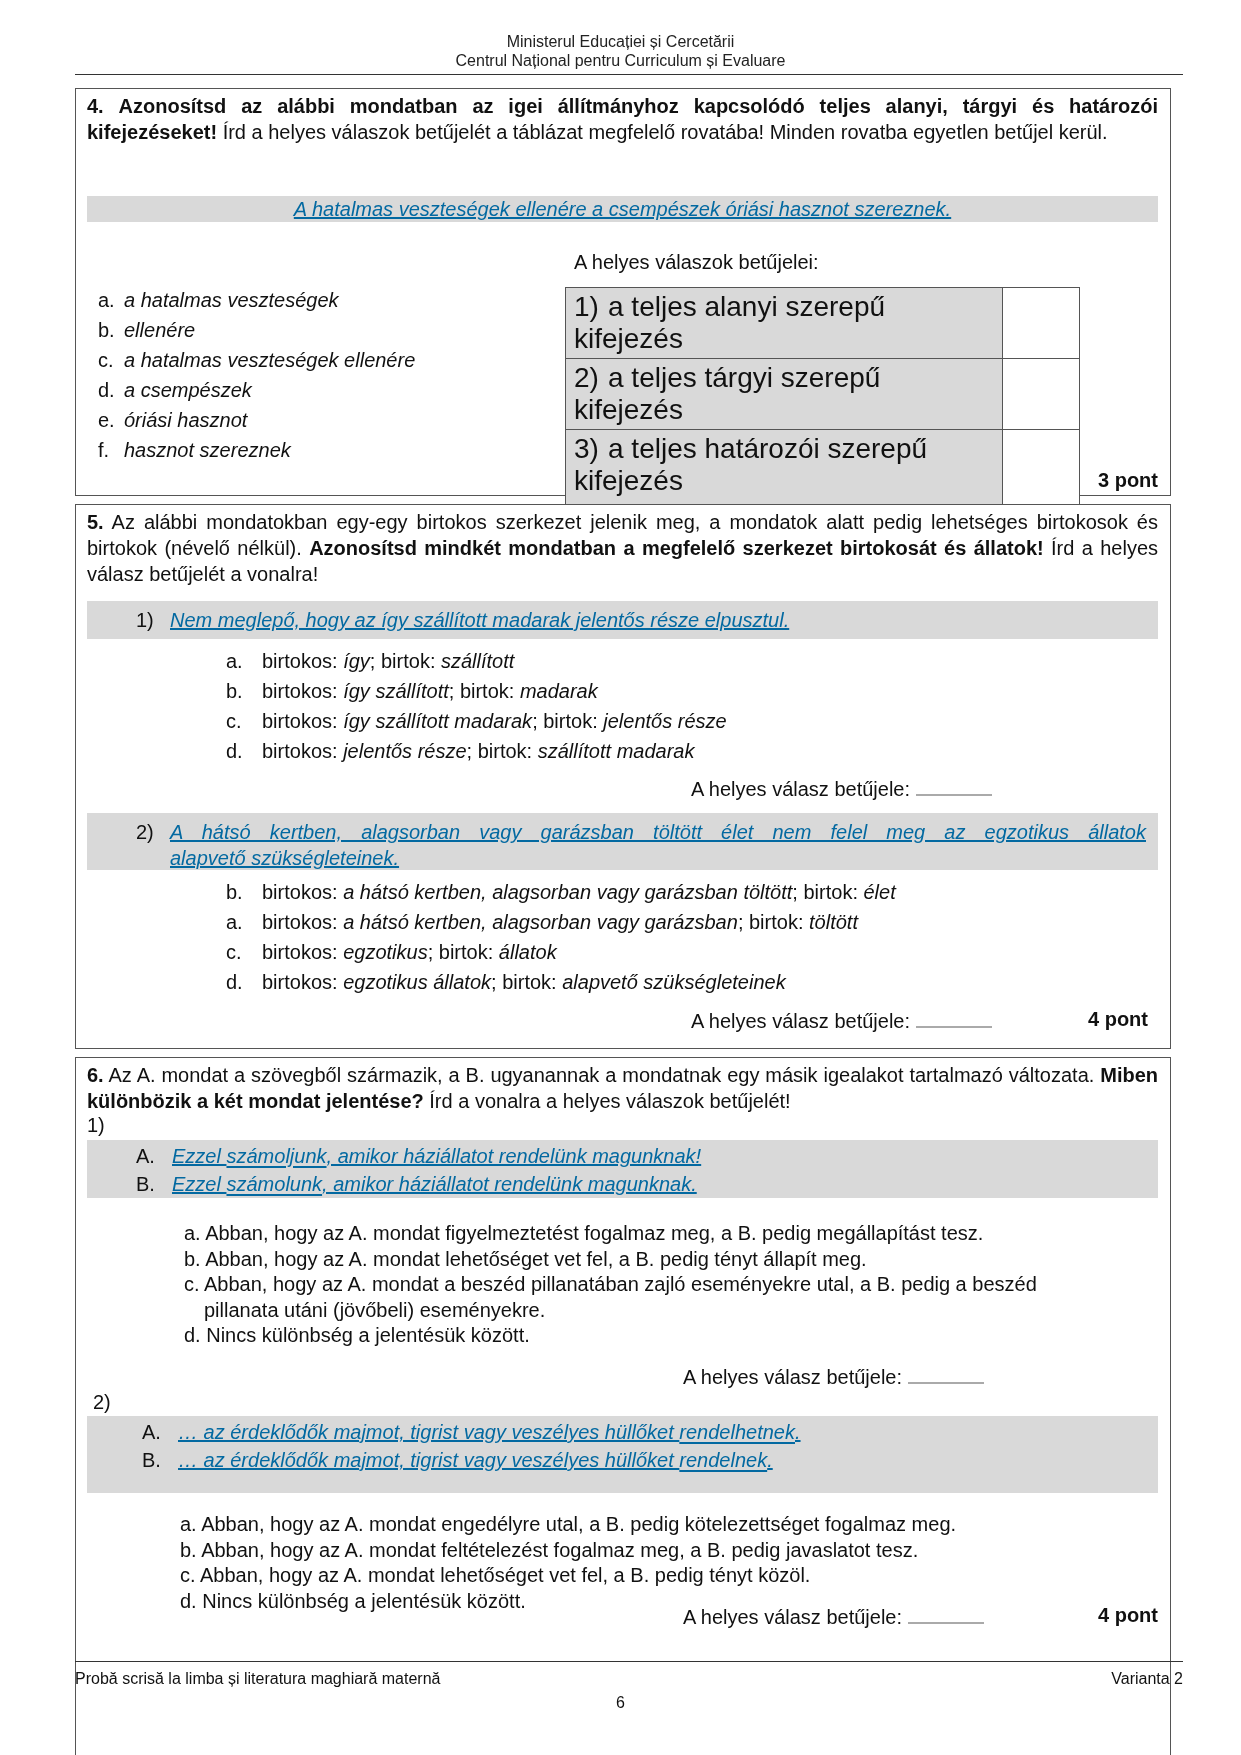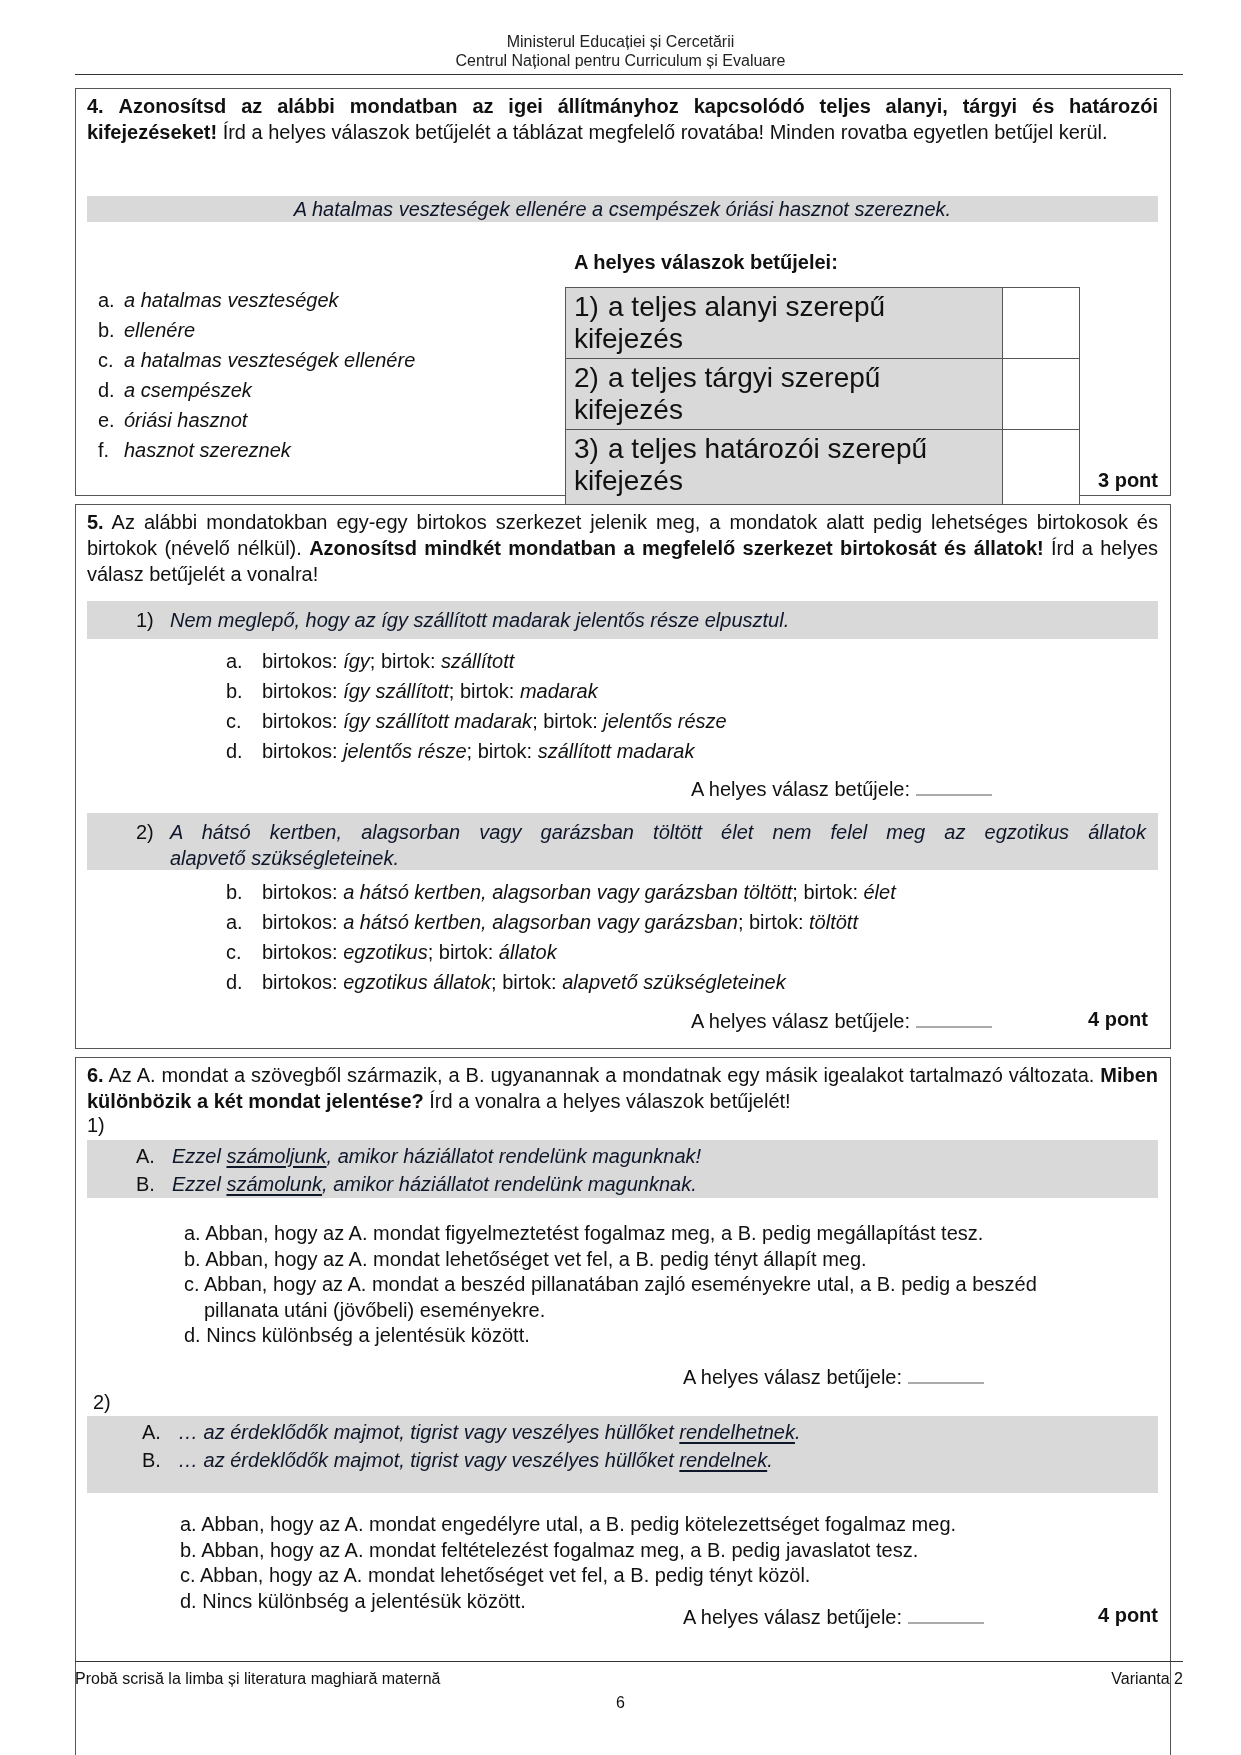--- a/index.html
+++ b/index.html
@@ -9,21 +9,21 @@
   }
   .abs { position: absolute; }
   .hdr { left: 0; width: 1241px; text-align: center; font-size: 16px; color: #222; line-height: 19px; }
   .hrule { left: 75px; width: 1108px; height: 0; border-top: 1.5px solid #333; }
   .box { border: 1.5px solid #555; box-sizing: border-box; }
   .qtext { font-size: 20px; line-height: 26px; text-align: justify; }
   .shade { background: #d9d9d9; }
   .it { font-style: italic; }
   .b { font-weight: bold; }
   .ul { text-decoration: underline; text-decoration-thickness: 1.5px; text-underline-offset: 3px; }
-  .gray { color: #0f172a; }
+  .gray { color: #0369a1; text-decoration: underline; }
   .blank { display: inline-block; width: 76px; border-bottom: 2px solid #aaa; height: 18px; vertical-align: baseline; }
   .opt { font-size: 20px; line-height: 30px; }
   .row { height: 30px; white-space: nowrap; }
   table.tbl { border-collapse: collapse; }
   table.tbl td { border: 1.5px solid #555; vertical-align: top; font-size: 28px; padding: 0; }
   table.tbl td.lbl { background: #d9d9d9; width: 420px; padding: 3px 8px; }
   table.tbl td.ans { width: 76px; background: #fff; }
   .pts { font-weight: bold; font-size: 20px; }
 </style>
 </head>
@@ -43,21 +43,21 @@
 
   <div class="abs opt" style="left:22px; top:196px;">
     <div class="row"><span style="display:inline-block;width:26px;">a.</span><span class="it">a hatalmas veszteségek</span></div>
     <div class="row"><span style="display:inline-block;width:26px;">b.</span><span class="it">ellenére</span></div>
     <div class="row"><span style="display:inline-block;width:26px;">c.</span><span class="it">a hatalmas veszteségek ellenére</span></div>
     <div class="row"><span style="display:inline-block;width:26px;">d.</span><span class="it">a csempészek</span></div>
     <div class="row"><span style="display:inline-block;width:26px;">e.</span><span class="it">óriási hasznot</span></div>
     <div class="row"><span style="display:inline-block;width:26px;">f.</span><span class="it">hasznot szereznek</span></div>
   </div>
 
-  <div class="abs" style="left:498px; top:162px; font-size:20px;font-weight:bold;">A helyes válaszok betűjelei:</div>
+  <div class="abs" style="left:498px; top:162px; font-size:20px;">A helyes válaszok betűjelei:</div>
   <table class="abs tbl" style="left:489px; top:198px;">
     <tbody>
         <tr style="height:54px;">
       <td class="lbl"><span style="display:inline-block;width:34px;">1)</span><span>a teljes alanyi szerepű kifejezés</span></td>
       <td class="ans"></td>
     </tr>
     <tr style="height:53px;">
       <td class="lbl"><span style="display:inline-block;width:34px;">2)</span><span>a teljes tárgyi szerepű kifejezés</span></td>
       <td class="ans"></td>
     </tr>

